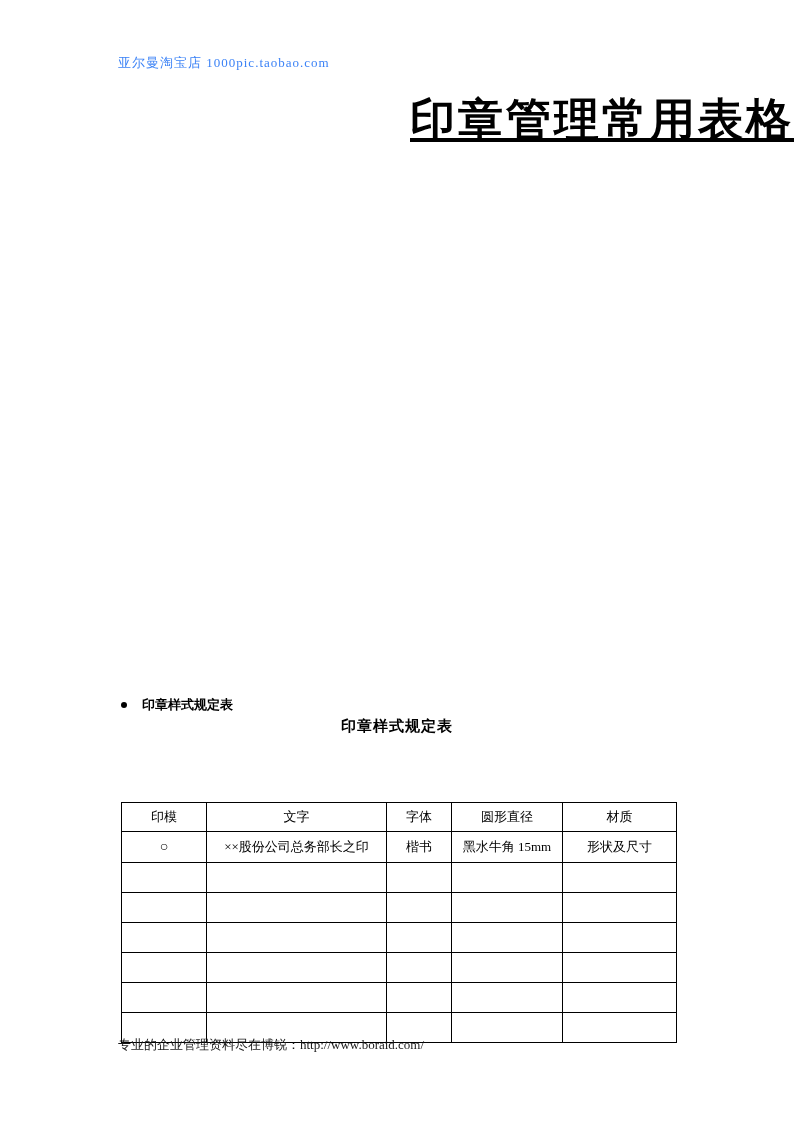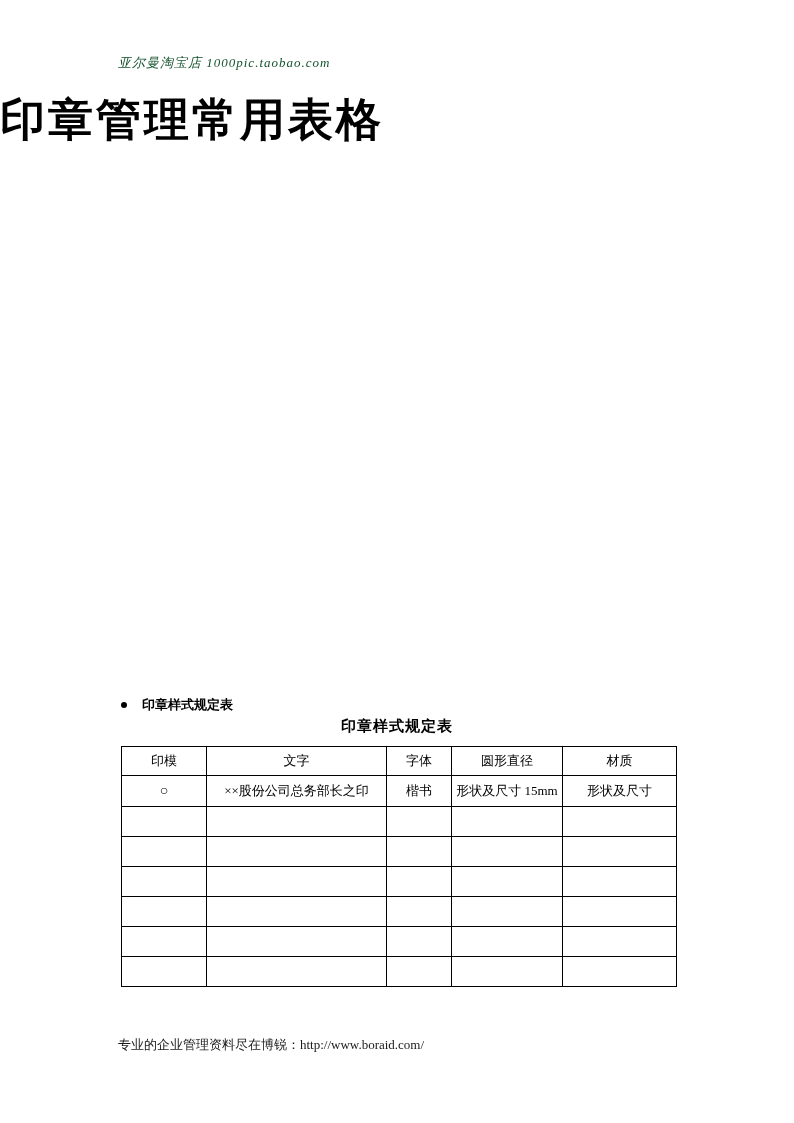--- a/index.html
+++ b/index.html
@@ -16,35 +16,35 @@
     color: #000000;
     font-family: "Liberation Serif", "DejaVu Serif", serif;
     overflow: hidden;
   }
   .doc-header {
     position: absolute;
     left: 118px;
     top: 54px;
     font-size: 13px;
     letter-spacing: 1px;
-    color: #14532d;
+    color: #3b82f6;
     white-space: nowrap;
-    font-style: italic;
   }
   .doc-title {
     position: absolute;
     left: 0;
     right: 0;
     top: 90px;
-    text-align: left;
+    text-align: right;
     font-family: "DejaVu Sans", "Liberation Sans", sans-serif;
     font-weight: bold;
     font-size: 45px;
     letter-spacing: 3px;
     white-space: nowrap;
+    text-decoration: underline;
   }
   .bullet-line {
     position: absolute;
     left: 121px;
     top: 696px;
     display: flex;
     align-items: center;
     font-family: "DejaVu Sans", "Liberation Sans", sans-serif;
     font-weight: bold;
     font-size: 13px;
@@ -64,21 +64,21 @@
     top: 717px;
     text-align: center;
     font-family: "DejaVu Sans", "Liberation Sans", sans-serif;
     font-weight: bold;
     font-size: 15px;
     letter-spacing: 1px;
   }
   table.seal-table {
     position: absolute;
     left: 121px;
-    top: 746px;
+    top: 802px;
     width: 555px;
     border-collapse: collapse;
     table-layout: fixed;
     font-size: 13px;
     padding-left: 32px;
   }
   table.seal-table th,
   table.seal-table td {
     border: 1px solid #000000;
     text-align: center;
@@ -135,21 +135,21 @@
         <th>印模</th>
         <th>文字</th>
         <th>字体</th>
         <th>圆形直径</th>
         <th>材质</th>
       </tr>
       <tr class="data-row">
         <td class="seal-circle">○</td>
         <td>××股份公司总务部长之印</td>
         <td>楷书</td>
-        <td>形状及尺寸 15mm</td>
+        <td>黑水牛角 15mm</td>
         <td>形状及尺寸</td>
       </tr>
       <tr class="empty-row">
         <td></td>
         <td></td>
         <td></td>
         <td></td>
         <td></td>
       </tr>
       <tr class="empty-row">

